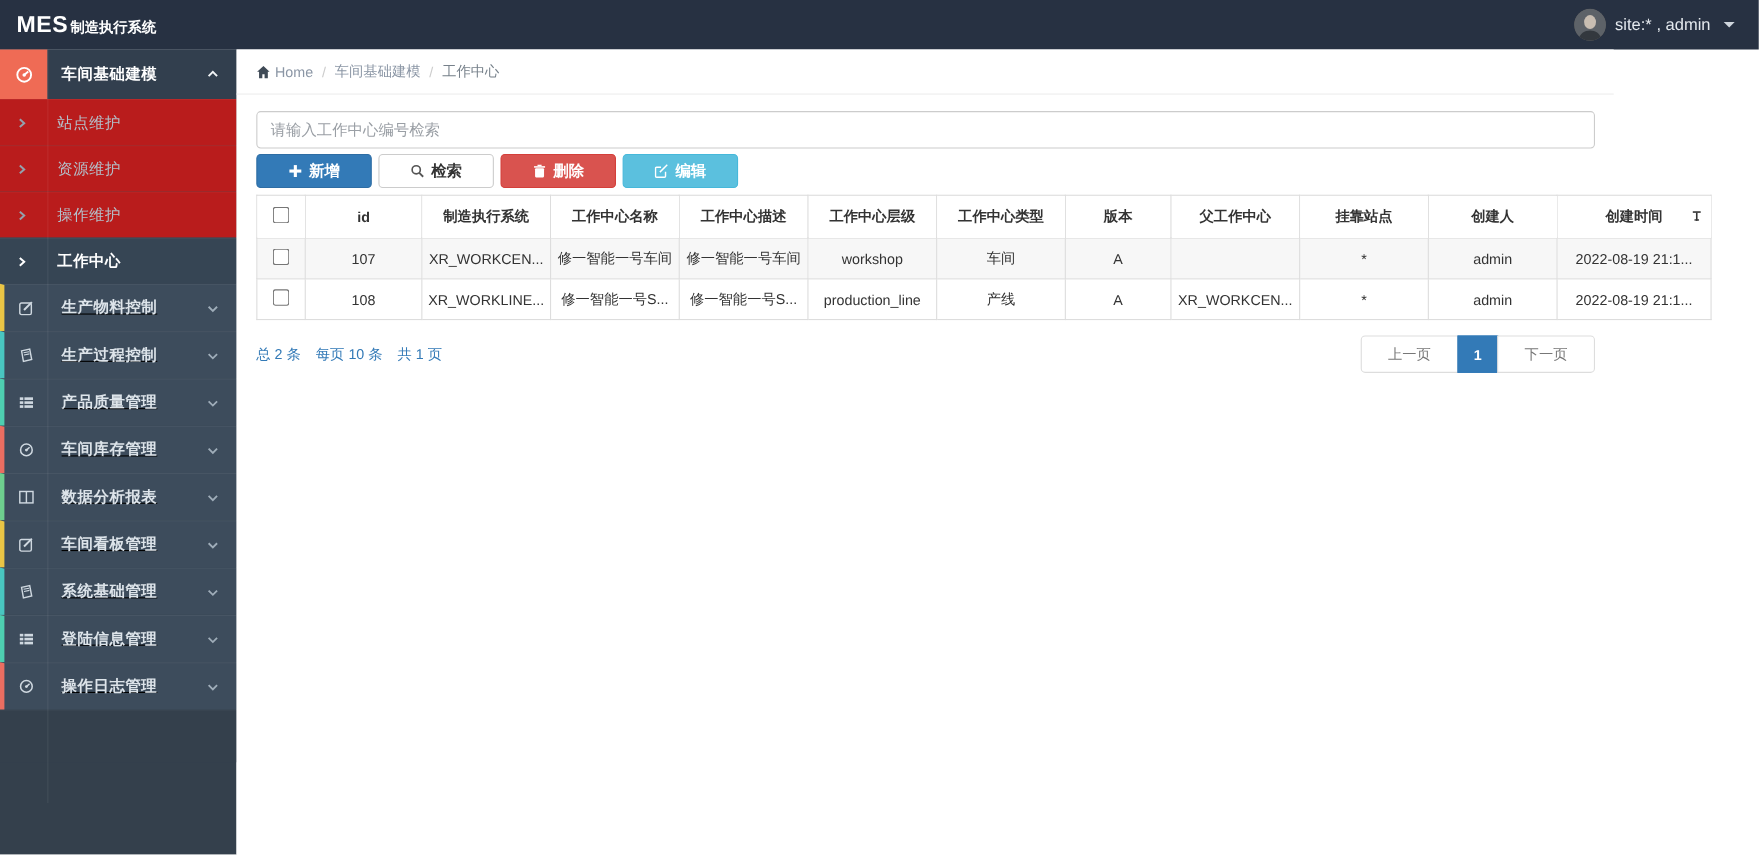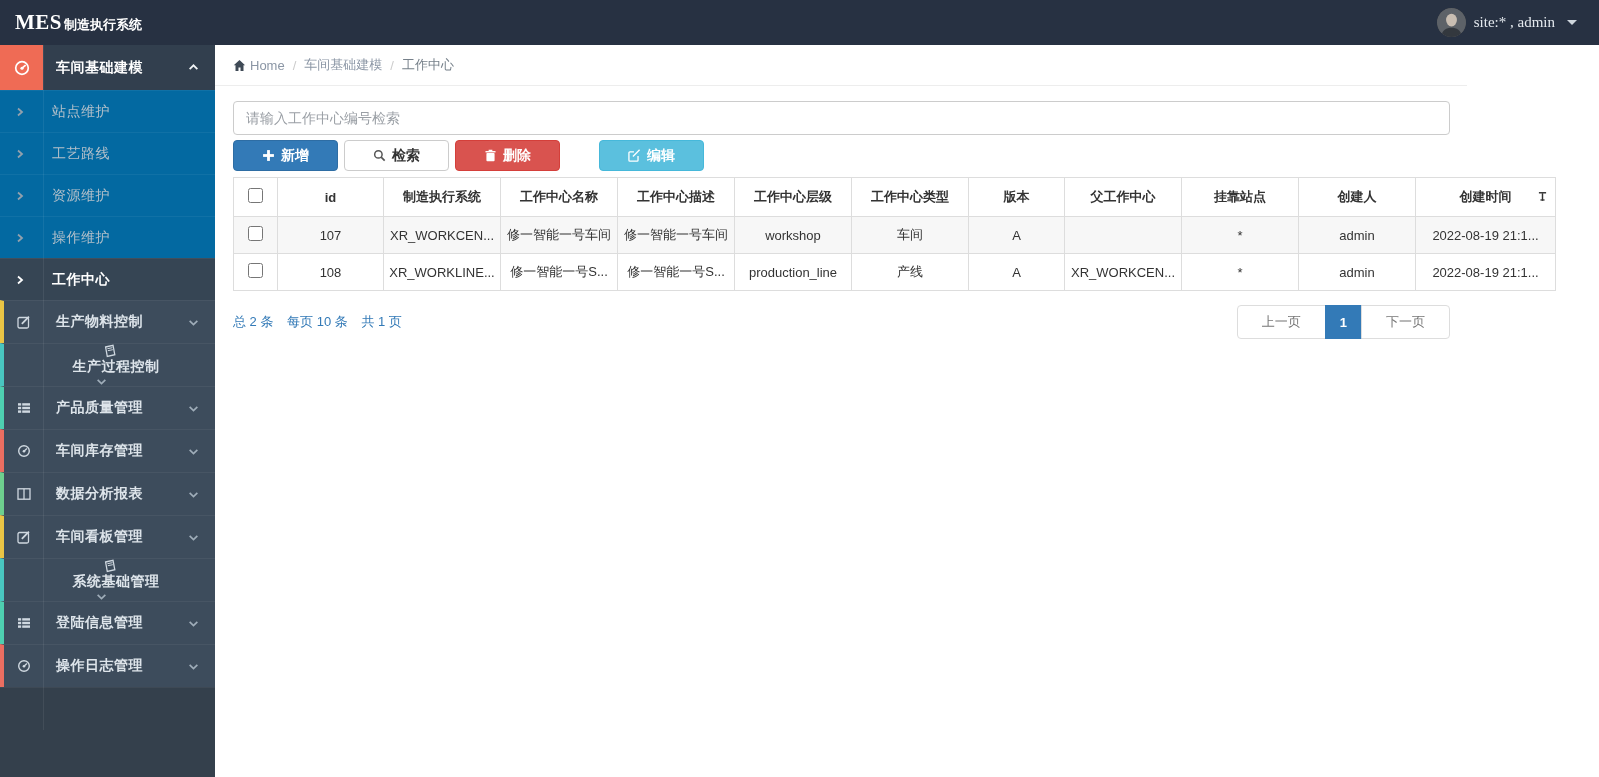--- a/index.html
+++ b/index.html
@@ -1,52 +1,52 @@
 <!DOCTYPE html>
 <html><head>
 <meta charset="utf-8">
 <style>
   html,body{margin:0;padding:0;}
   body{font-family:"Liberation Sans","DejaVu Sans",sans-serif;}
   .app{position:relative;width:1599px;height:777px;background:#fff;overflow:hidden;}
 
   
-  .navbar{position:absolute;left:0;top:0;width:1599px;height:45px;background:#273142;display:flex;align-items:center;justify-content:space-between;font-family:Liberation Serif, serif;}
+  .navbar{position:absolute;left:0;top:0;width:1599px;height:45px;background:#273142;display:flex;align-items:center;justify-content:space-between;}
   .brand{display:flex;align-items:baseline;padding-left:15px;color:#fff;cursor:pointer;}
   .brand .b1{font-size:21px;font-weight:700;letter-spacing:.5px;}
   .brand .b2{font-size:13px;font-weight:700;margin-left:2px;}
   .usermenu{display:flex;align-items:center;gap:8px;padding-right:22px;color:#e4e9ee;font-size:15px;cursor:pointer;}
   .avatar{width:29px;height:29px;border-radius:50%;overflow:hidden;flex:0 0 auto;background:#555;}
   .caret{width:0;height:0;border-left:5px solid transparent;border-right:5px solid transparent;border-top:5px solid #cfd6dd;margin-left:4px;}
 
   
   .sidebar{position:absolute;left:0;top:45px;width:215px;height:732px;background:#34404c;}
   .sb-col-divider{position:absolute;left:43px;top:0;width:1px;height:685px;background:rgba(255,255,255,.07);}
   .sb-row{position:relative;display:flex;align-items:center;box-sizing:border-box;border-top:1px solid rgba(255,255,255,.055);background:#3d4c5c;cursor:pointer;}
-  .sb-parent{height:43px;border-left:4px solid transparent;}
+  .sb-parent{height:43px;border-left:4px solid transparent;text-decoration:underline;}
   .sb-parent .sb-ic{width:39px;display:flex;justify-content:center;color:#cfd8e0;}
   .sb-parent .sb-ic svg{width:14px;height:14px;}
   .sb-label{flex:1;margin-left:13px;font-size:14px;font-weight:700;color:#dde4ea;letter-spacing:.5px;}
   .sb-chev{margin-right:16px;color:#9fadb9;display:flex;}
   .sb-chev svg{width:11px;height:11px;}
   .sb-active-parent{height:45px;background:#323f4e;border-left:none;border-top:none;}
   .sb-active-parent .sb-iconbox{width:43px;height:45px;background:#ef6b55;display:flex;align-items:center;justify-content:center;color:#fff;flex:0 0 auto;}
   .sb-active-parent .sb-iconbox svg{width:16px;height:16px;}
   .sb-active-parent .sb-label{color:#fff;}
   .sb-active-parent .sb-chev{color:#f2f5f7;}
-  .sb-sub{height:42px;background:#0369a1;}
+  .sb-sub{height:42px;background:#b91c1c;}
   .sb-sub .sb-ic{width:39px;display:flex;justify-content:center;color:#93a1ad;}
   .sb-sub .sb-ic svg{width:10px;height:10px;}
   .sb-sub .sb-label{font-weight:400;color:#b4c0ca;font-size:14px;}
   .sb-sub.active{background:#364554;}
   .sb-sub.active .sb-label{color:#fff;font-weight:700;}
   .sb-sub.active .sb-ic{color:#fff;}
   .a1{border-left-color:#eac545;}
   .a2{border-left-color:#6ecf8e;}
-  .a3{border-left-color:#49c6c0;flex-direction:column;}
+  .a3{border-left-color:#49c6c0;}
   .a4{border-left-color:#4ecfb0;}
   .a5{border-left-color:#eb6e61;}
   .sb-filler{height:47px;background:#34404c;border-top:1px solid rgba(255,255,255,.05);}
 
   
   .main{position:absolute;left:215px;top:45px;width:1252px;height:732px;background:#fff;}
   .breadcrumb{height:40px;display:flex;align-items:center;padding:0 18px;border-bottom:1px solid #ededed;font-size:13px;color:#8d959c;}
   .breadcrumb .home-ic{color:#3f4a56;display:flex;margin-right:4px;}
   .breadcrumb .home-ic svg{width:13px;height:13px;}
   .bc-link{color:#8b96a5;text-decoration:none;cursor:pointer;}
@@ -57,21 +57,21 @@
   .search-input{box-sizing:border-box;width:100%;height:34px;border:1px solid #ccc;border-radius:4px;padding:6px 12px;font-size:14px;color:#555;outline:none;font-family:inherit;}
   .search-input::placeholder{color:#9a9fa5;}
 
   .toolbar{margin-top:5px;display:flex;gap:6px;}
   .btn{display:inline-flex;align-items:center;gap:6px;height:31px;padding:0 28px;border-radius:4px;border:1px solid transparent;font-size:14px;font-weight:600;cursor:pointer;font-family:inherit;}
   .btn svg{width:13px;height:13px;}
   .btn-primary{background:#337ab7;border-color:#2e6da4;color:#fff;}
   .btn-default{background:#fff;border-color:#ccc;color:#333;}
   .btn-default svg{color:#555;}
   .btn-danger{background:#d9534f;border-color:#d43f3a;color:#fff;}
-  .btn-info{background:#5bc0de;border-color:#46b8da;color:#fff;margin-left:33px;}
+  .btn-info{background:#5bc0de;border-color:#46b8da;color:#fff;}
 
   table.grid{margin-top:6px;width:100%;border-collapse:collapse;table-layout:fixed;font-size:13px;color:#333;}
   .grid th,.grid td{border:1px solid #ddd;text-align:center;overflow:hidden;white-space:nowrap;}
   .grid th{height:36px;font-weight:700;background:#fff;position:relative;}
   .grid td{height:34px;}
   .grid tr.stripe td{background:#f7f7f7;}
   .grid input[type=checkbox]{width:15px;height:15px;margin:0;cursor:pointer;}
   .pin{position:absolute;right:8px;top:50%;transform:translateY(-50%);color:#333;display:flex;cursor:pointer;}
   .pin svg{width:9px;height:12px;}
 
@@ -125,28 +125,20 @@
       </span>
     </div>
 
     <div class="sb-row sb-sub">
       <span class="sb-ic">
           <svg viewBox="0 0 10 10">
             <path d="M3 1.5L7 5L3 8.5" fill="none" stroke="currentColor" stroke-width="1.8"></path>
           </svg>
         </span>
       <span class="sb-label">站点维护</span>
-    </div>
-    <div class="sb-row sb-sub">
-      <span class="sb-ic">
-          <svg viewBox="0 0 10 10">
-            <path d="M3 1.5L7 5L3 8.5" fill="none" stroke="currentColor" stroke-width="1.8"></path>
-          </svg>
-        </span>
-      <span class="sb-label">工艺路线</span>
     </div>
     <div class="sb-row sb-sub">
       <span class="sb-ic">
           <svg viewBox="0 0 10 10">
             <path d="M3 1.5L7 5L3 8.5" fill="none" stroke="currentColor" stroke-width="1.8"></path>
           </svg>
         </span>
       <span class="sb-label">资源维护</span>
     </div>
     <div class="sb-row sb-sub">

